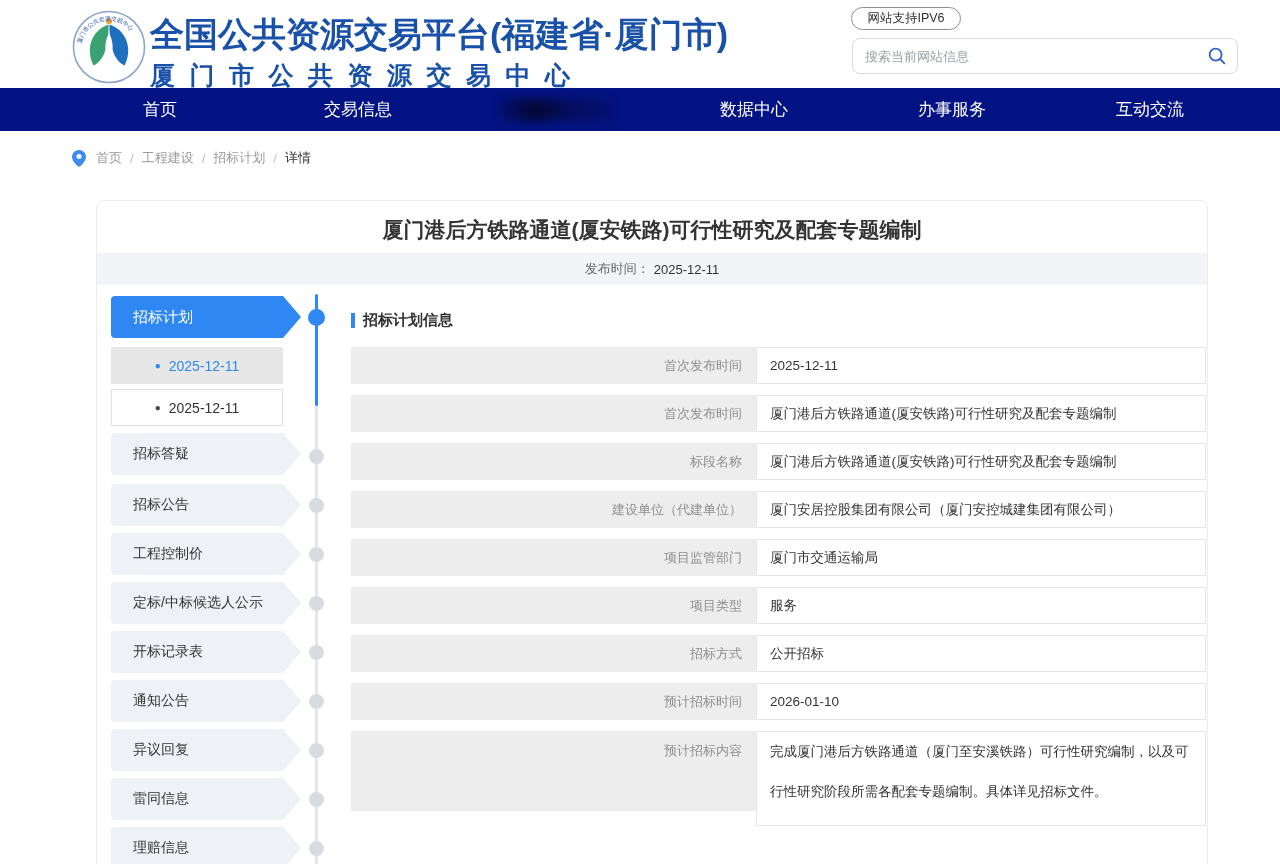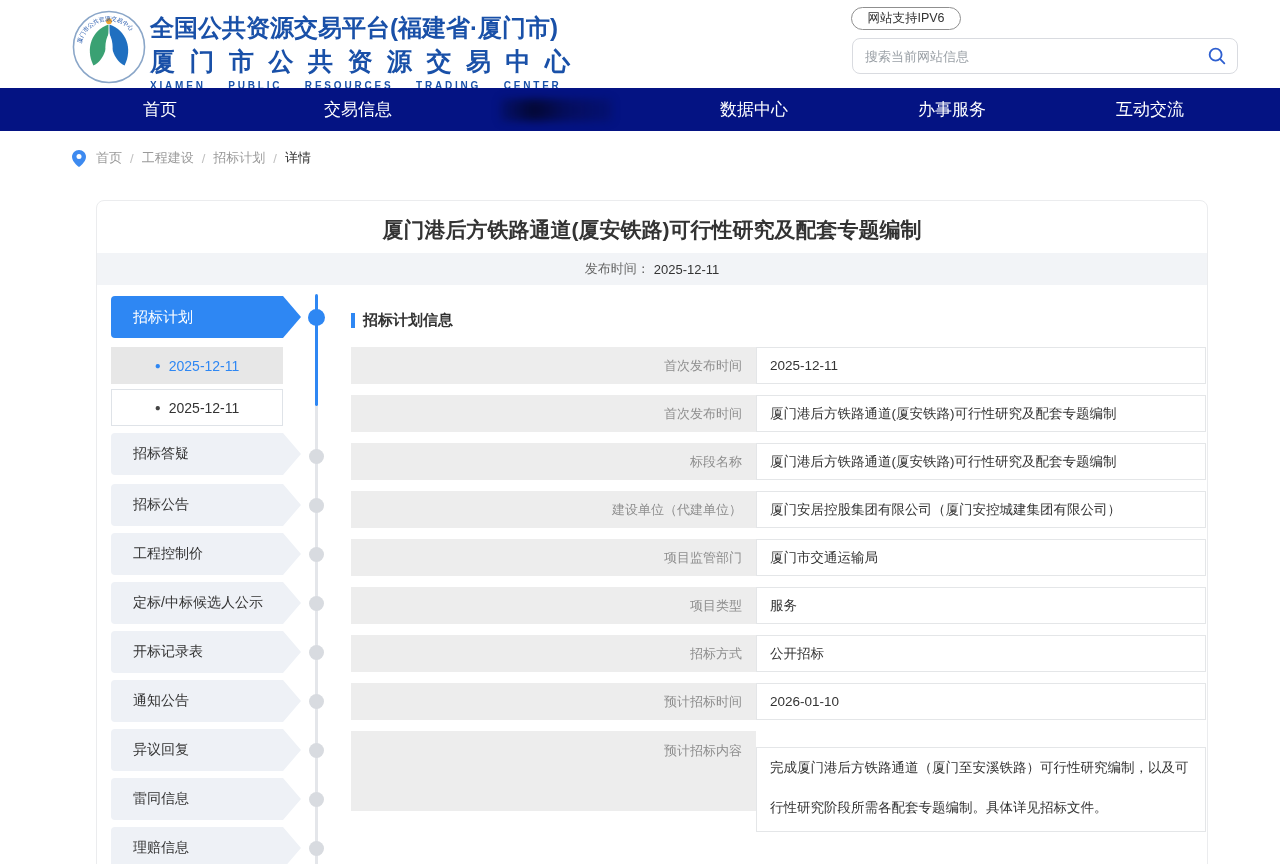--- a/index.html
+++ b/index.html
@@ -6,21 +6,21 @@
   html,body { width:1280px; height:864px; overflow:hidden; background:#fff;
               font-family:"Liberation Sans","DejaVu Sans",sans-serif; }
 
   
   .top-sliver { position:absolute; top:0; left:0; width:1280px; height:8px; overflow:hidden; }
 
   
   .site-header { position:absolute; top:8px; left:0; width:1280px; height:80px; background:#fff; }
   .logo-wrap { position:absolute; left:72px; top:2px; width:74px; height:74px; }
   .title-block { position:absolute; left:150px; top:4px; width:440px; }
-  .t1 { font-size:24px; font-weight:bold; color:#1950a8; white-space:nowrap; }
+  .t1 { font-size:34px; font-weight:bold; color:#1950a8; white-space:nowrap; }
   .t2 { font-size:25px; font-weight:bold; color:#1950a8; letter-spacing:14.5px; white-space:nowrap; margin-top:1px; }
   .t3 { font-size:10px; font-weight:bold; color:#1950a8; letter-spacing:2.8px; word-spacing:17px; white-space:nowrap; margin-top:2px; }
 
   .ipv6-pill { position:absolute; left:851px; top:-1px; width:110px; height:23px; border:1px solid #8f8f8f;
                border-radius:12px; font-size:12.5px; color:#333; text-align:center; line-height:21px; background:#fff; }
   .search-box { position:absolute; left:852px; top:30px; width:386px; height:36px; border:1px solid #d9dbe0;
                 border-radius:8px; background:#fff; display:flex; align-items:center; }
   .search-box input { flex:1; border:none; outline:none; font-size:13px; color:#333; padding-left:12px;
                       background:transparent; font-family:inherit; }
   .search-box input::placeholder { color:#9aa0a6; }
@@ -85,21 +85,21 @@
   .section-header { margin-top:26px; margin-bottom:17px; display:flex; align-items:center; }
   .section-bar { width:4px; height:15px; background:#2e87f3; margin-right:8px; }
   .section-title { font-size:15px; font-weight:bold; color:#333; }
 
   .field-row { display:flex; margin-bottom:11px; }
   .field-label { width:405px; flex:none; background:#ededed; color:#8e8e8e; text-align:right;
                  padding-right:14px; font-size:13px; line-height:37px; }
   .field-value { flex:1; border:1px solid #e4e6e8; background:#fff; padding-left:13px;
                  font-size:13.5px; color:#333; line-height:35px; }
   .field-row.tall .field-label { line-height:40px; height:80px; }
-  .field-row.tall .field-value { line-height:40px; padding-right:10px; height:85px;margin-top:16px; }
+  .field-row.tall .field-value { line-height:40px; padding-right:10px; height:95px; }
 </style>
 </head>
 <body>
 
 <div class="page-bg"></div>
 
 <div class="top-sliver">
   
 </div>
 

